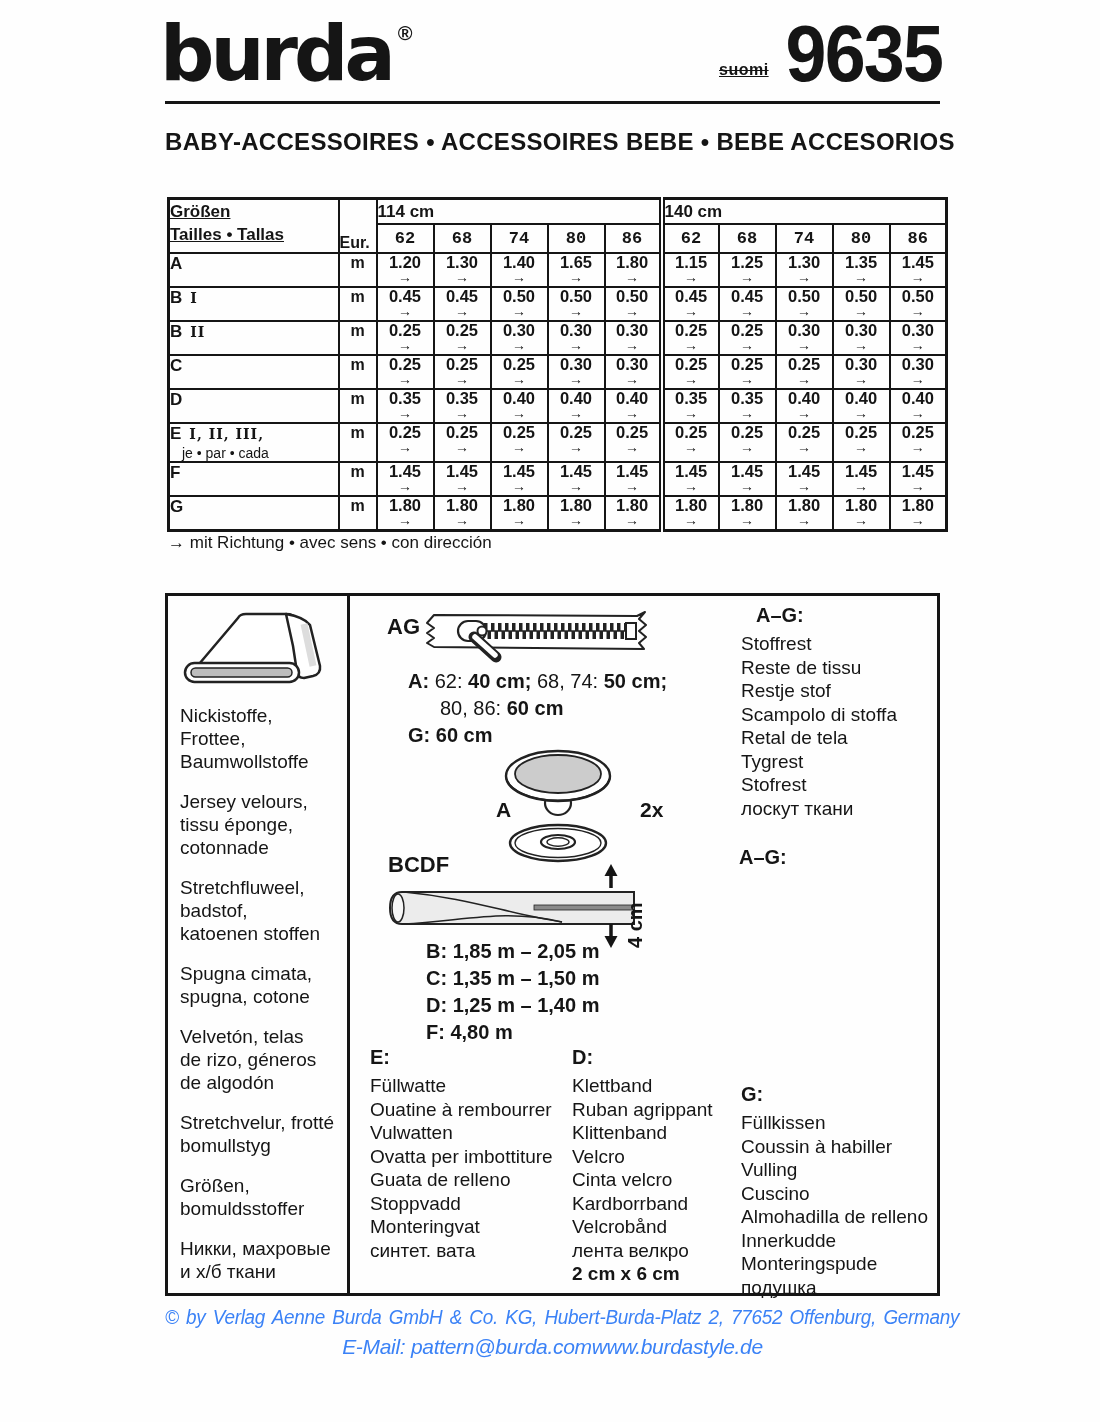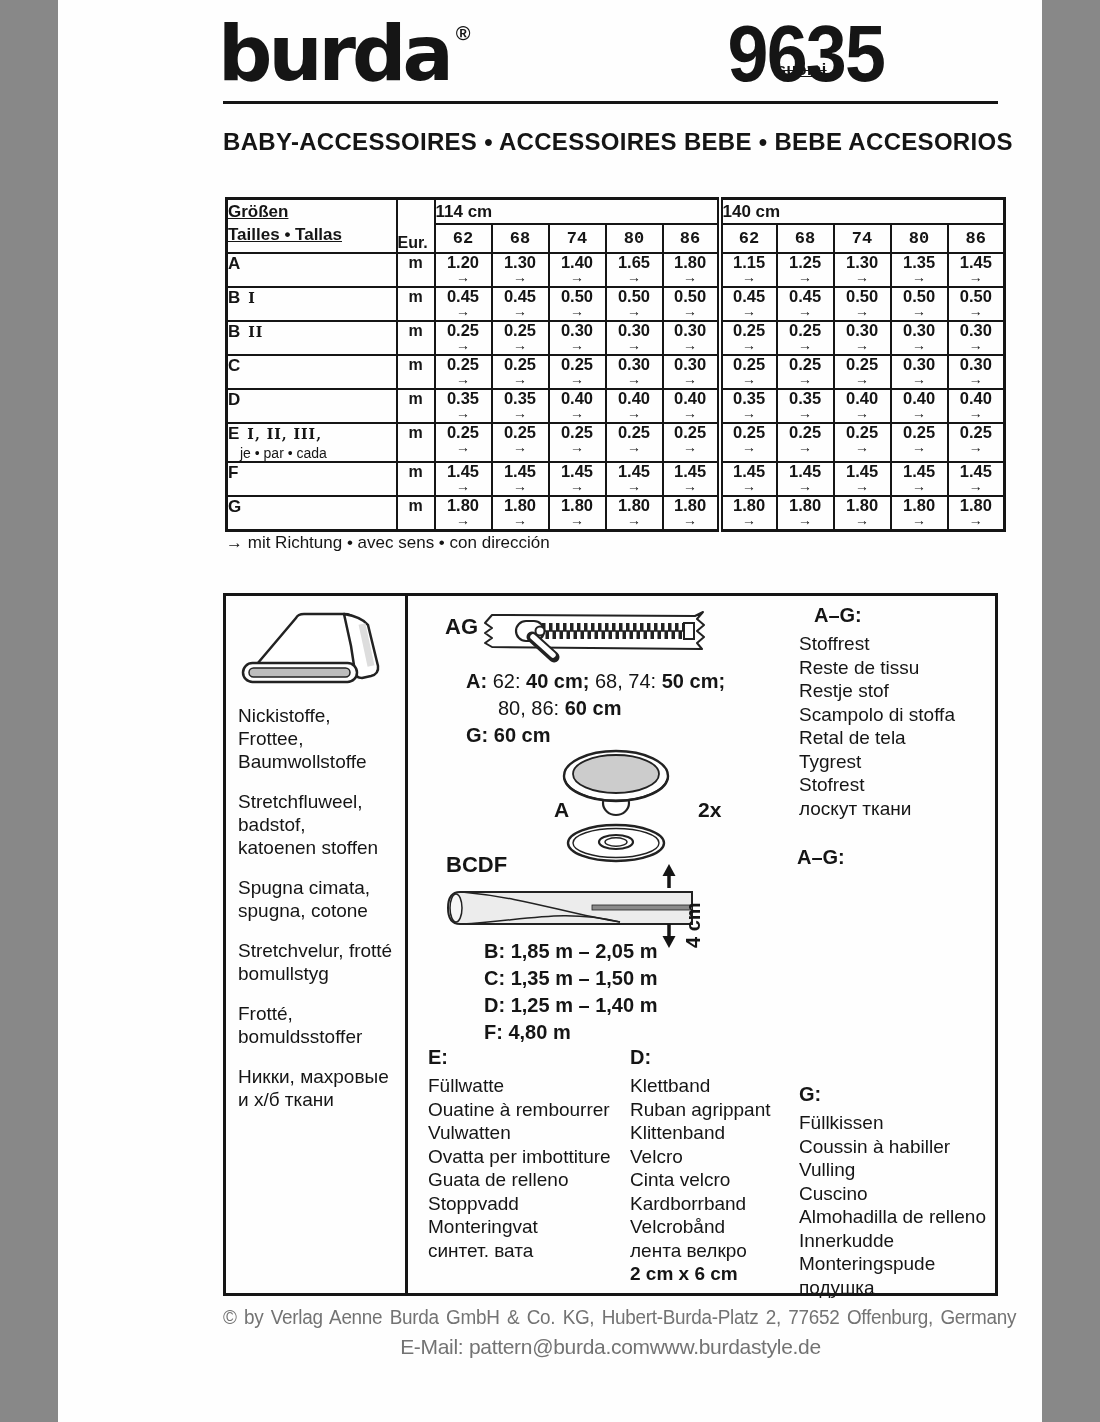--- a/index.html
+++ b/index.html
@@ -1,16 +1,16 @@
 <!DOCTYPE html>
 <html><head>
 <meta charset="utf-8">
 <style>
   html,body{margin:0;padding:0;background:#888;}
-  .page{position:relative;width:984px;height:1422px;background:#fefefe;color:#151515;
+  .page{position:relative;width:1100px;height:1422px;background:#fefefe;color:#151515;
         font-family:"Liberation Sans",sans-serif;overflow:hidden;margin:0 auto;}
 
   
   .burda{position:absolute;left:160px;top:16px;font-family:"DejaVu Sans",sans-serif;
          font-weight:bold;font-size:76px;letter-spacing:-4px;line-height:1;}
   .reg{font-size:20px;position:relative;top:-40px;left:6px;letter-spacing:0;font-family:"Liberation Sans",sans-serif;}
   .suomi{position:absolute;left:719px;top:61px;font-size:16px;font-weight:bold;
          text-decoration:underline line-through;letter-spacing:.5px;}
   .patno{position:absolute;right:158px;top:14px;font-size:80px;font-weight:800;line-height:1;
          letter-spacing:-2px;transform:scaleX(.92);transform-origin:right;}
@@ -70,21 +70,21 @@
   .nblock .bi{font-size:19px;line-height:23.5px;}
   .nblock .bsize{font-size:19px;font-weight:bold;line-height:24px;}
   .eblock{position:absolute;left:20px;top:450px;}
   .dblock{position:absolute;left:222px;top:450px;}
   .rcol1{position:absolute;left:391px;top:8px;}
   .rcol1 .bh{padding-left:15px;}
   .rcol2{position:absolute;left:389px;top:250px;}
   .rcol3{position:absolute;left:391px;top:487px;}
 
   
-  .foot{position:absolute;left:165px;top:1306px;width:790px;color:#737373;}
+  .foot{position:absolute;left:165px;top:1306px;width:790px;color:#3b82f6;font-style:italic;}
   .f1{font-size:19.5px;letter-spacing:-.3px;word-spacing:2.5px;white-space:nowrap;
       transform:scaleX(.97);transform-origin:left;}
   .f2{display:flex;justify-content:center;margin-top:6px;font-size:21px;letter-spacing:-.3px;width:775px;}
 </style>
 </head>
 <body>
 
 <div class="page">
 
   <div class="burda"><span>burda</span><span class="reg">®</span></div>
@@ -529,28 +529,34 @@
         <path d="M106 6 Q124 9 130 17 L140 58 Q141 66 133 68 L124 70 Q118 70 117 64 L113 38 Z" fill="#fff" stroke="#222" stroke-width="2.5" stroke-linejoin="round"></path>
         <path d="M124 16 L133 58" stroke="#ddd" stroke-width="7"></path>
         <rect x="5" y="55" width="114" height="19" rx="9.5" fill="#fff" stroke="#222" stroke-width="2.5"></rect>
         <rect x="11" y="60" width="101" height="9" rx="4.5" fill="#bdbdbd" stroke="#222" stroke-width="1.5"></rect>
       </svg>
       <div>
 
       <p class="fab">Nickistoffe,
 Frottee,
 Baumwollstoffe</p>
+          <p class="fab">Jersey velours,
+tissu éponge,
+cotonnade</p>
           <p class="fab">Stretchfluweel,
 badstof,
 katoenen stoffen</p>
           <p class="fab">Spugna cimata,
 spugna, cotone</p>
+          <p class="fab">Velvetón, telas
+de rizo, géneros
+de algodón</p>
           <p class="fab">Stretchvelur, frotté
 bomullstyg</p>
-          <p class="fab">Frotté,
+          <p class="fab">Größen,
 bomuldsstoffer</p>
           <p class="fab">Никки, махровые
 и х/б ткани</p>
         </div>
     </div>
 
     <div class="main">
 
       <div class="ag">AG</div>
       <svg class="zipsvg" width="230" height="54" viewBox="0 0 230 54">

